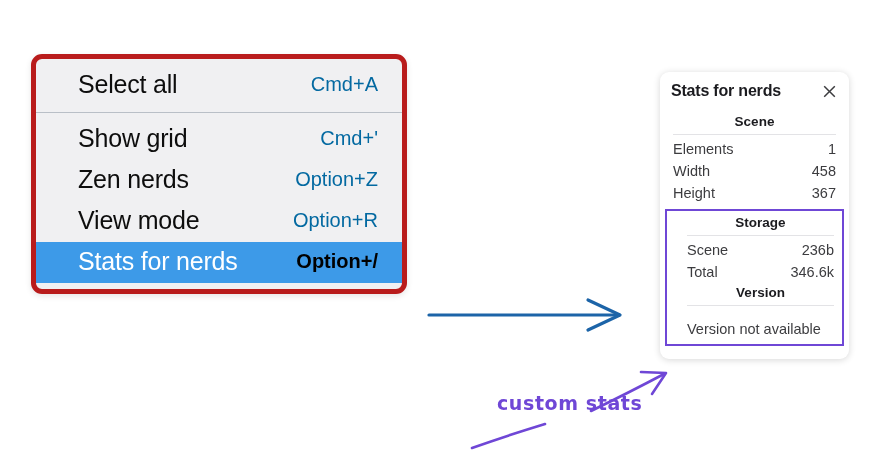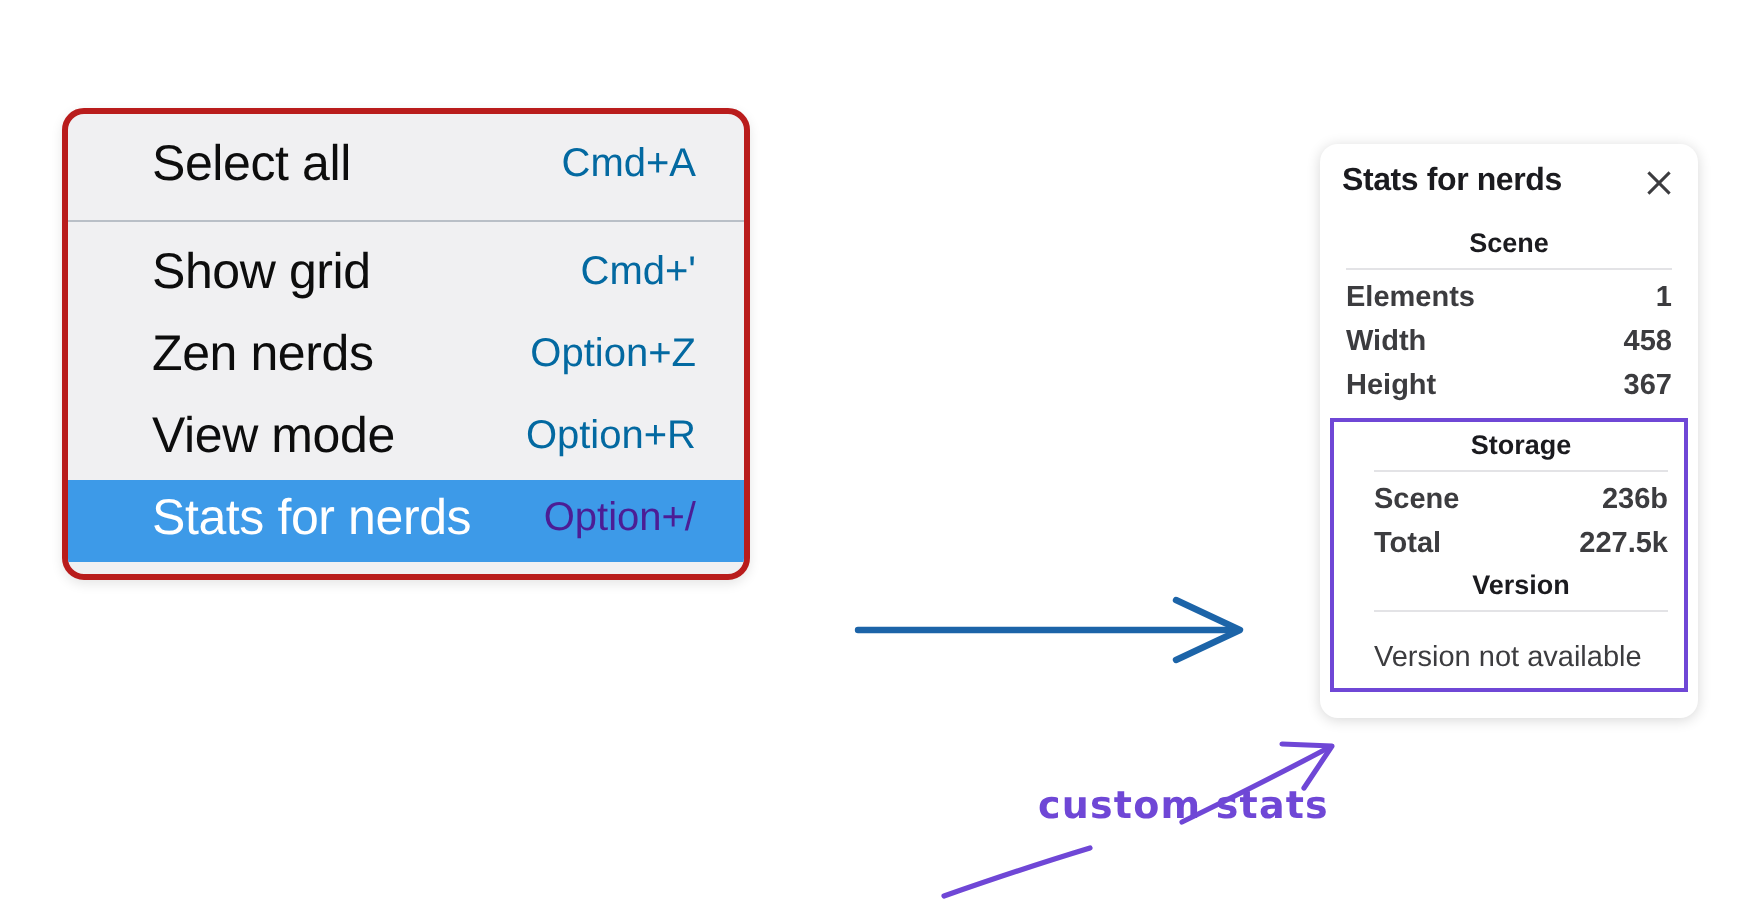--- a/index.html
+++ b/index.html
@@ -13,23 +13,23 @@
     font-family: "Liberation Sans", sans-serif;
     overflow: hidden;
     position: relative;
   }
 
   
   #context-menu {
     position: absolute;
     left: 31px;
     top: 54px;
-    width: 344px;
+    width: 376px;
     background: #f0f0f2;
-    border: 3px solid #b91c1c;
+    border: 5px solid #b91c1c;
     border-radius: 11px;
     box-shadow: 0 2px 6px rgba(0,0,0,0.10);
     overflow: hidden;
     box-sizing: border-box;
   }
   .menu-group {
     padding: 6px 0;
   }
   .menu-group + .menu-group {
     border-top: 1px solid #b9bfc7;
@@ -53,21 +53,22 @@
     color: #0369a1;
     white-space: nowrap;
   }
   .menu-item.selected {
     background: #3d9ae8;
   }
   .menu-item.selected .mi-label {
     color: #ffffff;
   }
   .menu-item.selected .mi-shortcut {
-    color: #4c1d95;
+    color: #000000;
+    font-weight: bold;
   }
 
   
   #stats-panel {
     position: absolute;
     left: 660px;
     top: 72px;
     width: 189px;
     background: #ffffff;
     border-radius: 9px;
@@ -103,21 +104,20 @@
   .section-rule {
     height: 1px;
     background: #e3e3e6;
     margin: 0 2px 3px 2px;
   }
   .stat-row {
     display: flex;
     align-items: flex-start;
     justify-content: space-between;
     padding: 3px 2px;
-    font-weight: bold;
   }
   .stat-key {
     font-size: 14.5px;
     color: #3c3c3f;
   }
   .stat-val {
     font-size: 14.5px;
     color: #3c3c3f;
   }
   .stat-note {
@@ -145,21 +145,20 @@
   #handwritten-label {
     position: absolute;
     left: 497px;
     top: 392px;
     font-family: "DejaVu Sans", sans-serif;
     font-size: 19px;
     font-weight: bold;
     color: #6f47d6;
     letter-spacing: 0.6px;
     white-space: nowrap;
-    margin-left: 22px;
   }
 </style>
 </head>
 <body>
 
 <div id="context-menu">
 
   <div class="menu-group">
     <div class="menu-item">
       <span class="mi-label">Select all</span>
@@ -219,21 +218,21 @@
 
     <div>
       <div class="section-head">Storage</div>
       <div class="section-rule"></div>
       <div class="stat-row">
         <span class="stat-key">Scene</span>
         <span class="stat-val">236b</span>
       </div>
       <div class="stat-row">
         <span class="stat-key">Total</span>
-        <span class="stat-val">227.5k</span>
+        <span class="stat-val">346.6k</span>
       </div>
     </div>
 
     <div>
       <div class="section-head">Version</div>
       <div class="section-rule"></div>
       <div class="stat-note">Version not available</div>
     </div>
 
   </div>

